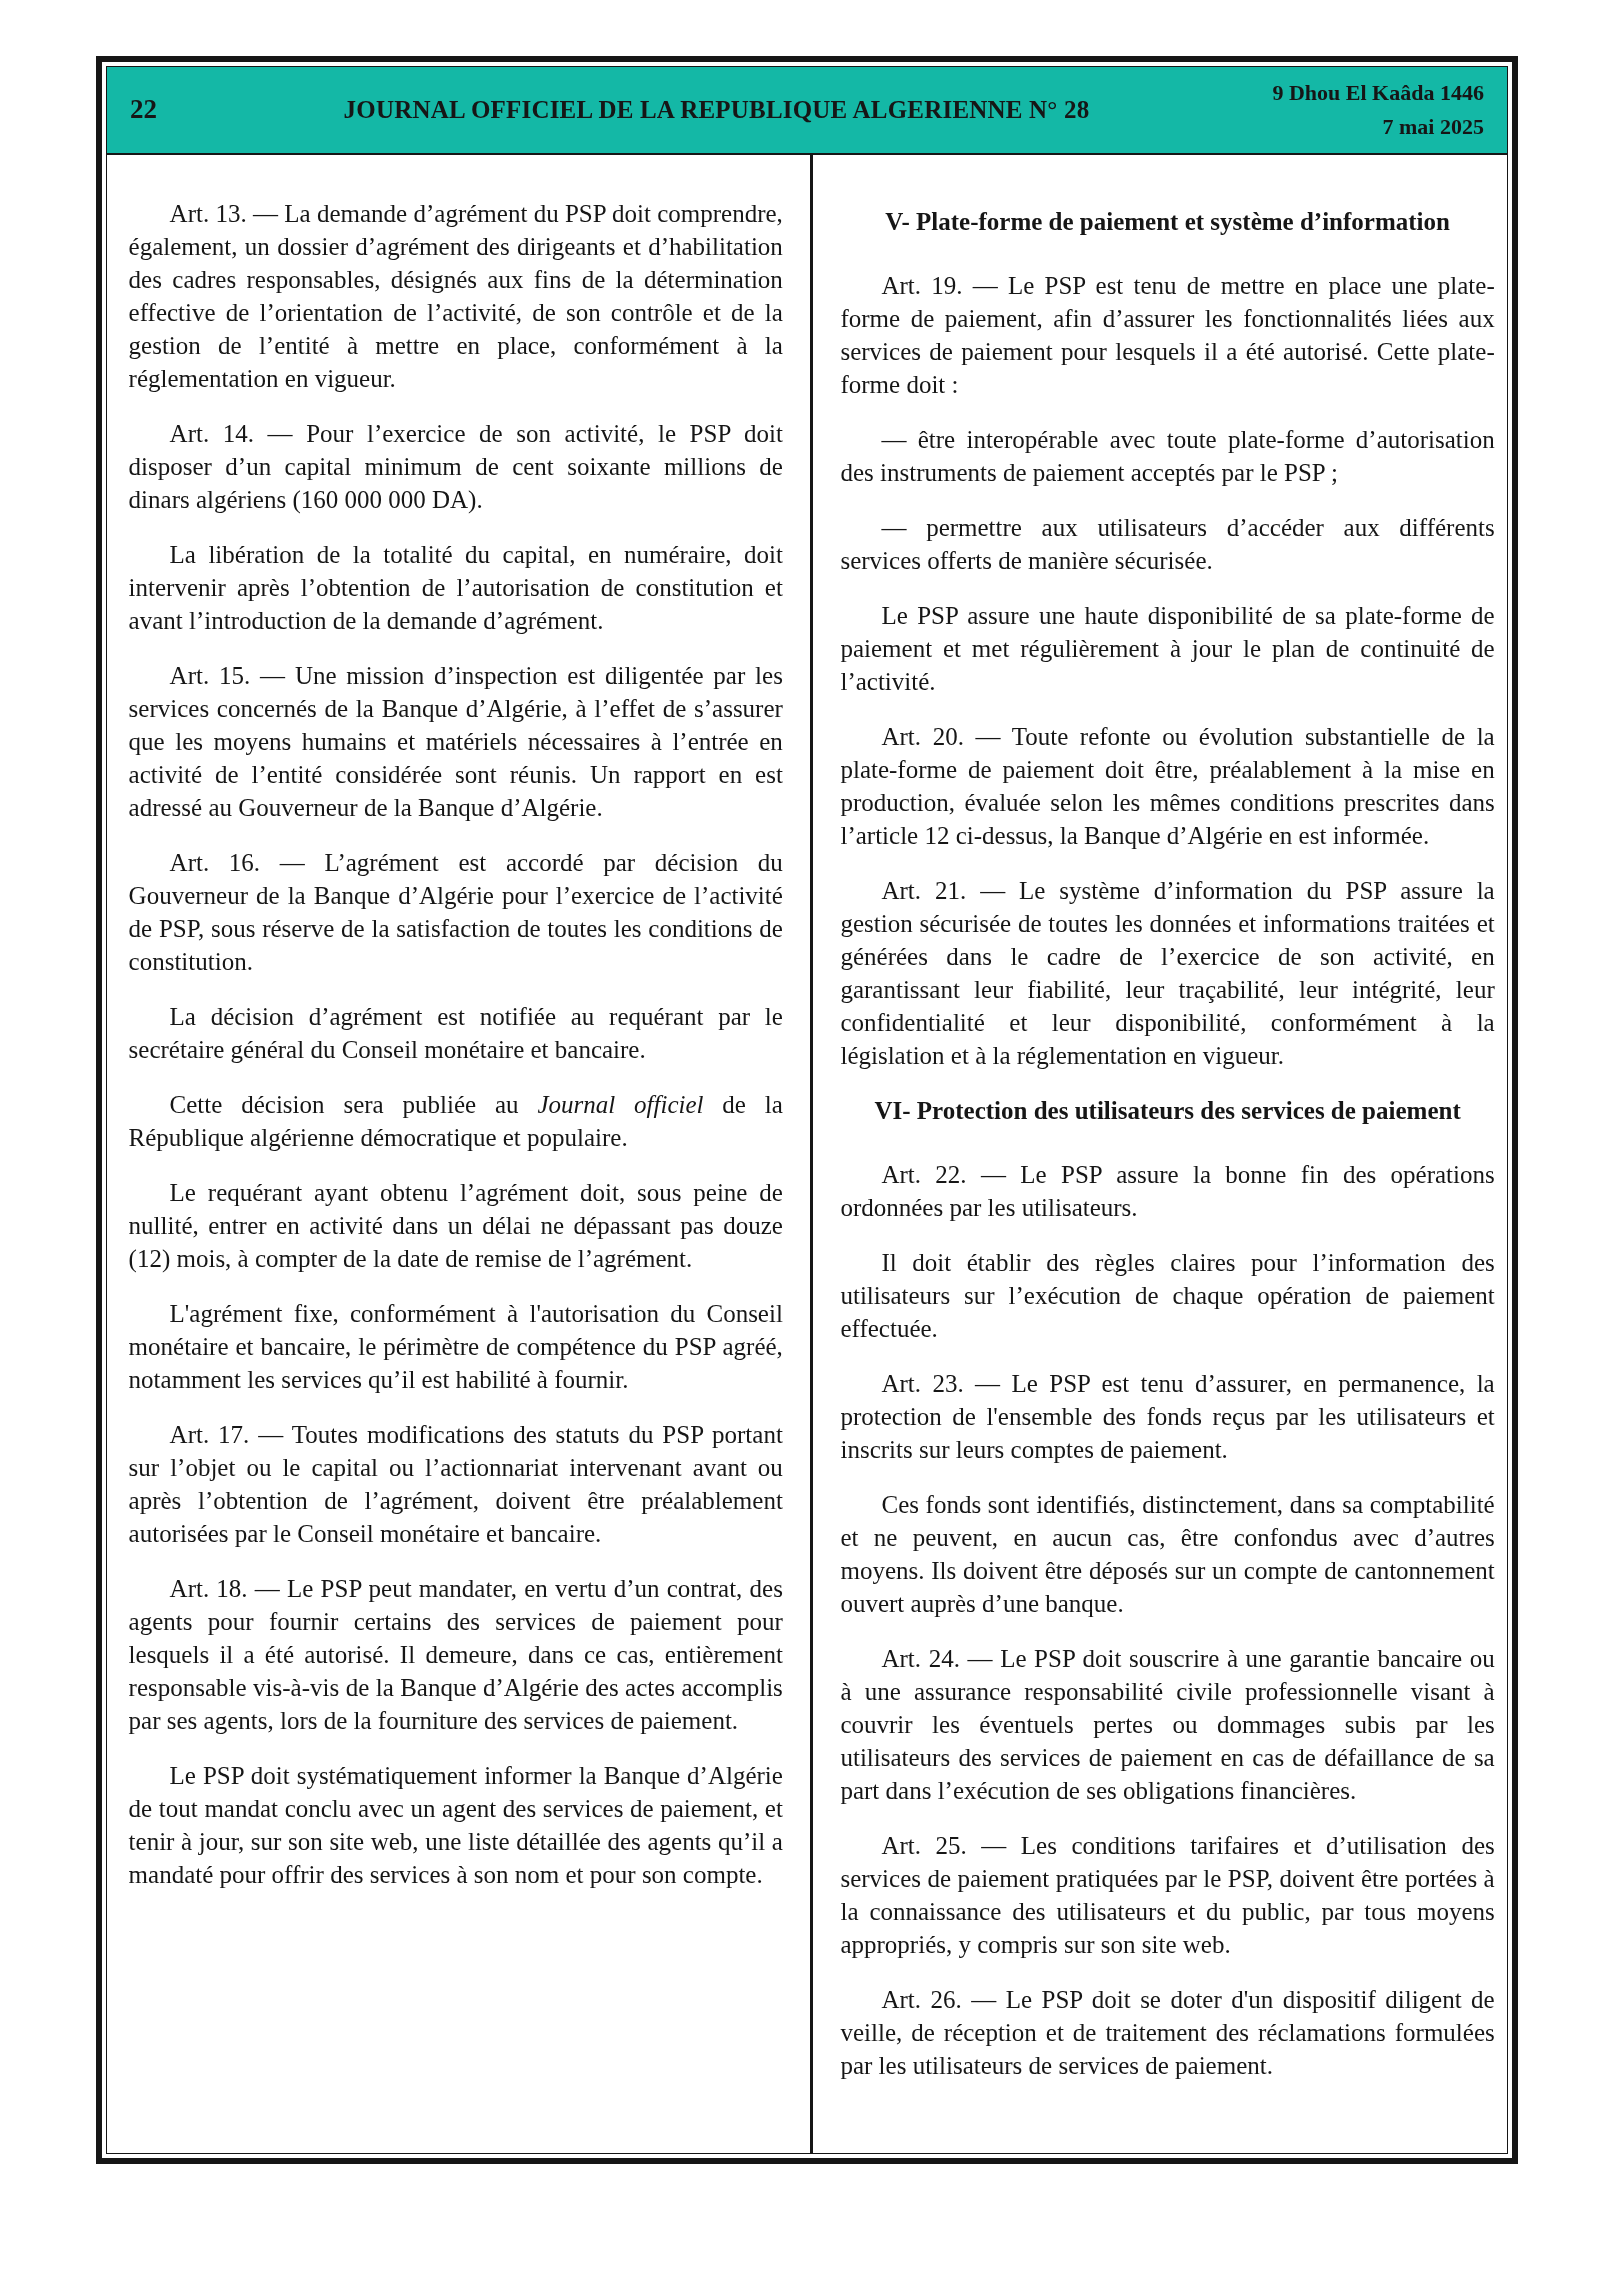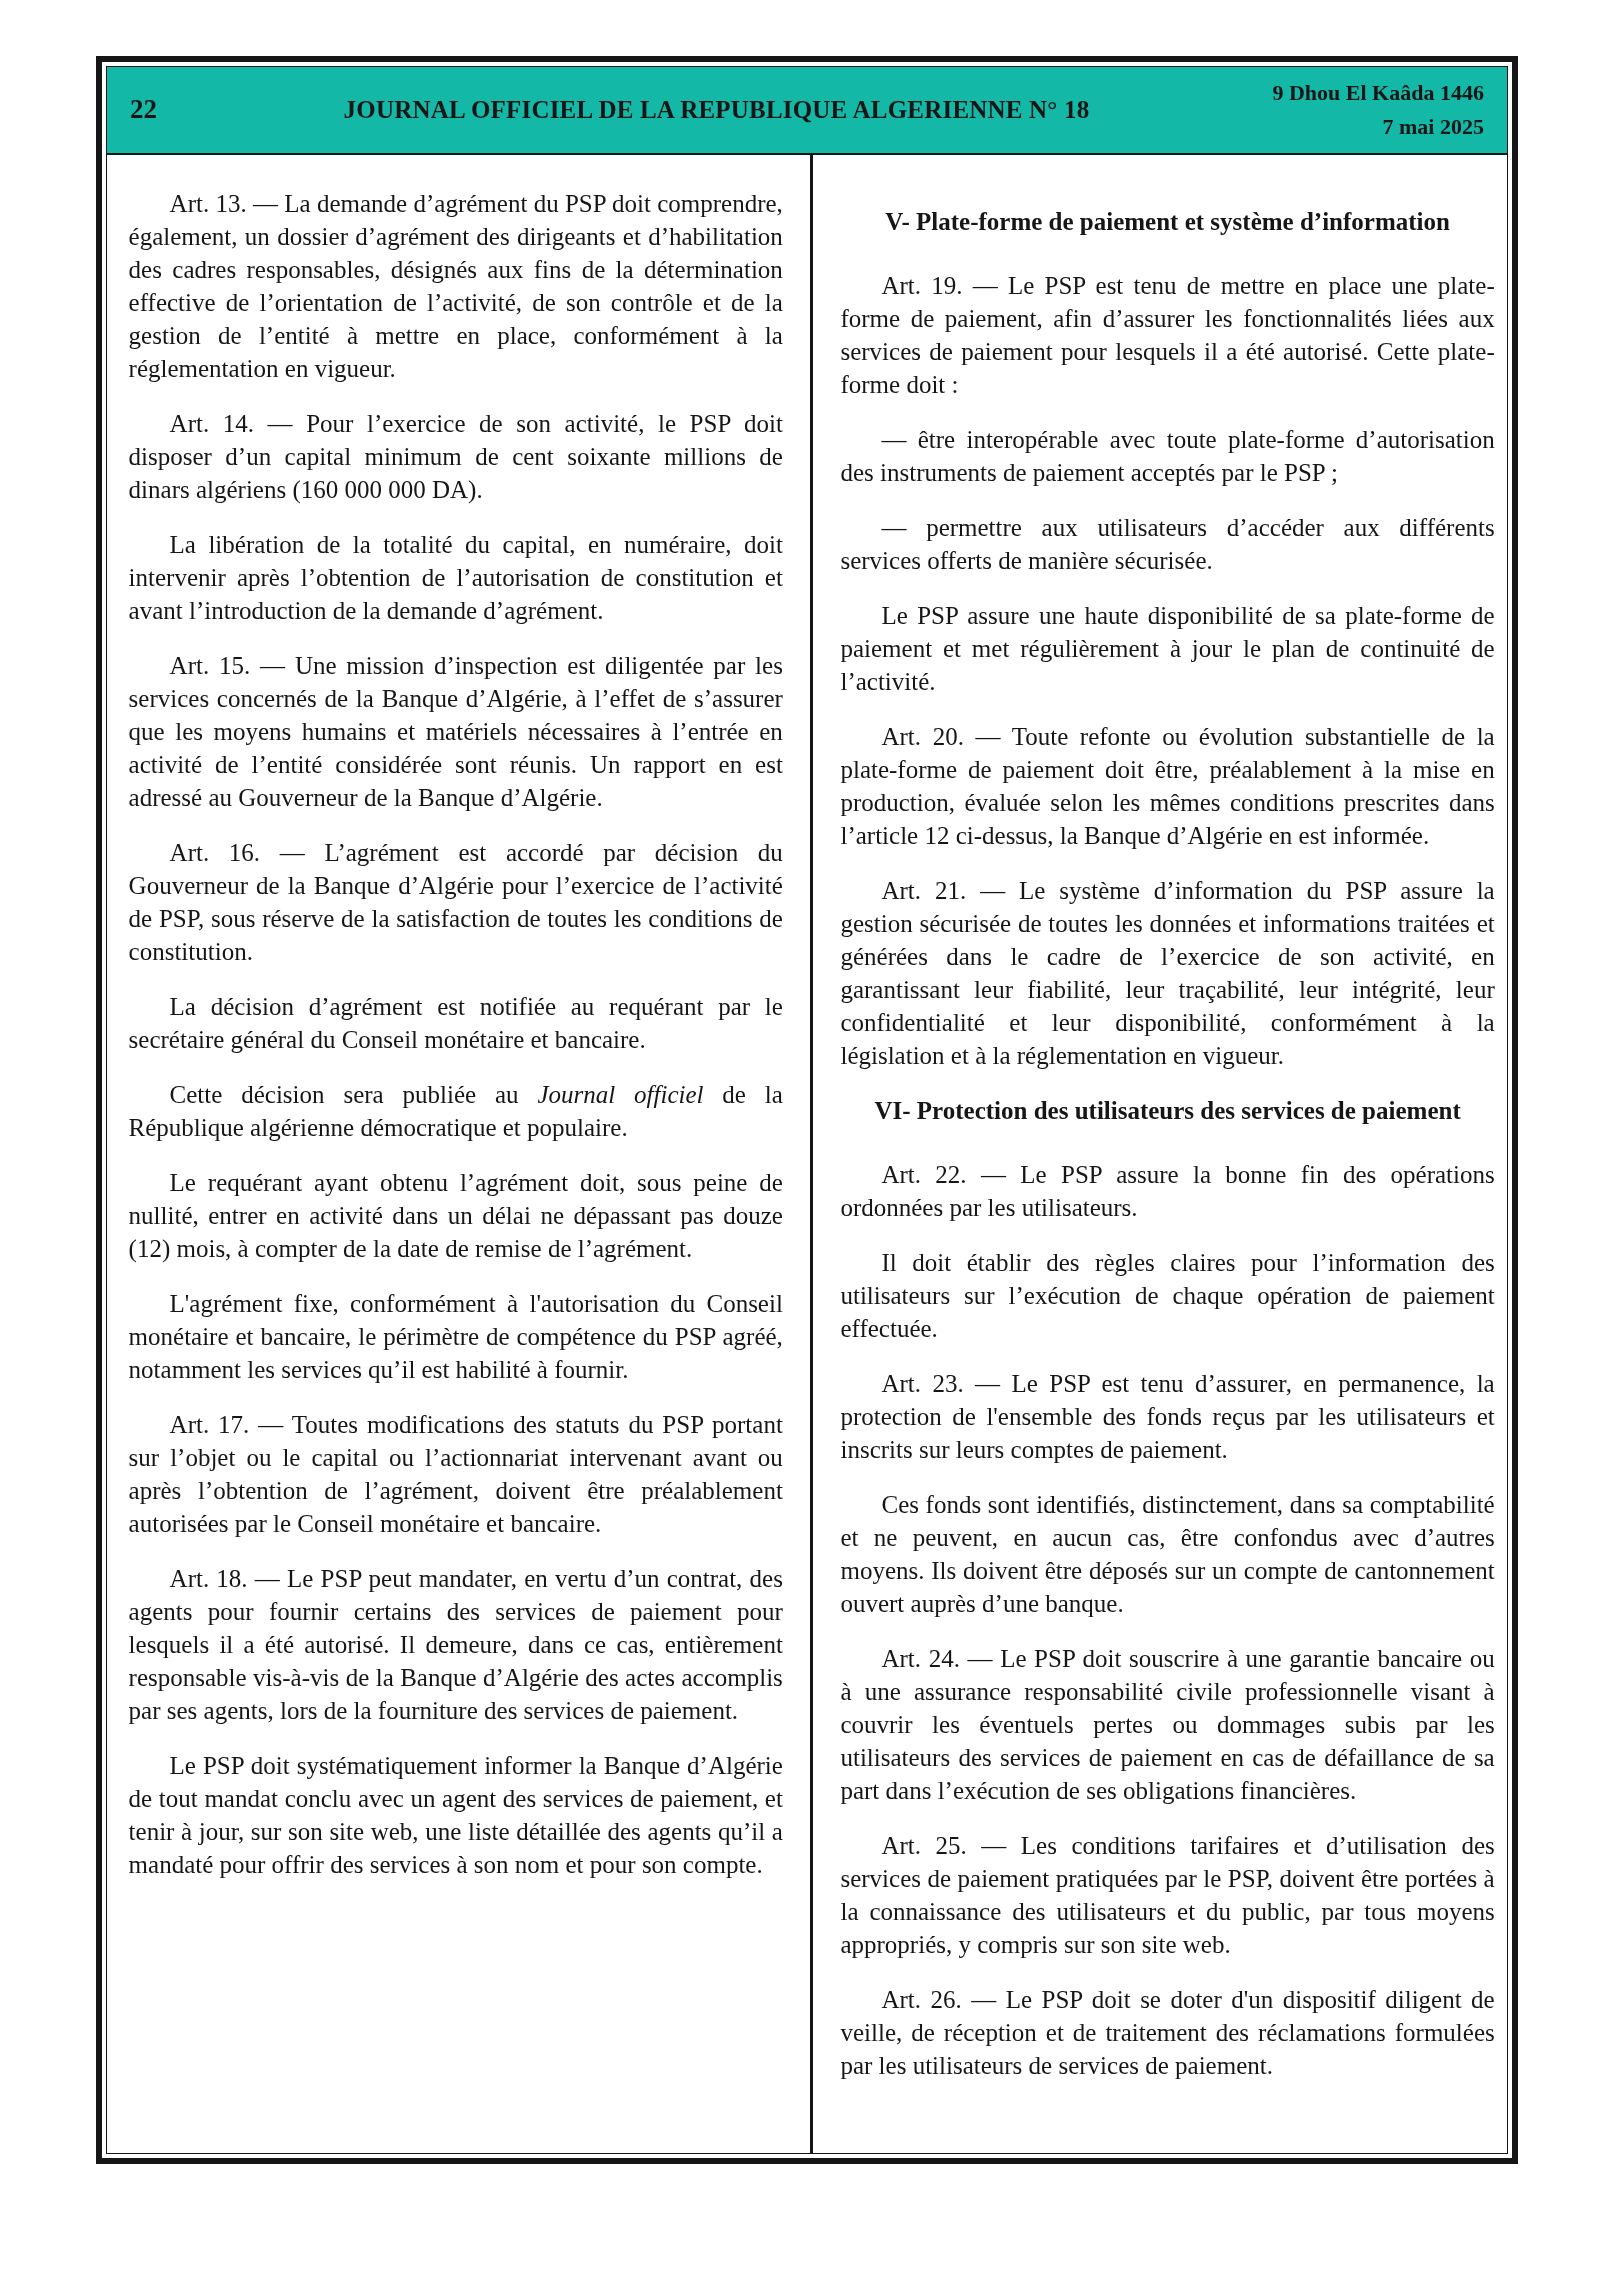--- a/index.html
+++ b/index.html
@@ -48,21 +48,21 @@
     width:262px;
   }
   .cols{
     flex:1 1 auto;
     display:flex;
     overflow:hidden;
   }
   .col{
     flex:1 1 0;
     box-sizing:border-box;
-    padding:32px 27px 0 22px;
+    padding:42px 27px 0 22px;
     font-size:25px;
     line-height:33px;
     overflow:hidden;
   }
   .col.right{padding:42px 12.7px 0 27px;}
   .divider{
     flex:0 0 3.6px;
     background:#161616;
   }
   p{
@@ -79,21 +79,21 @@
   em{font-style:italic;}
 </style>
 </head>
 <body>
 
 <div class="frame-outer">
   <div class="frame-inner">
 
     <div class="band">
       <div class="page-num">22</div>
-      <div class="title">JOURNAL OFFICIEL DE LA REPUBLIQUE ALGERIENNE N° 18</div>
+      <div class="title">JOURNAL OFFICIEL DE LA REPUBLIQUE ALGERIENNE N° 28</div>
       <div class="dates">
         <div>9 Dhou El Kaâda 1446</div>
         <div>7 mai 2025</div>
       </div>
     </div>
 
     <div class="cols">
 
       <div class="col left">
         <p>Art. 13. — La demande d’agrément du PSP doit comprendre, également, un dossier d’agrément des dirigeants et d’habilitation des cadres responsables, désignés aux fins de la détermination effective de l’orientation de l’activité, de son contrôle et de la gestion de l’entité à mettre en place, conformément à la réglementation en vigueur.</p>

